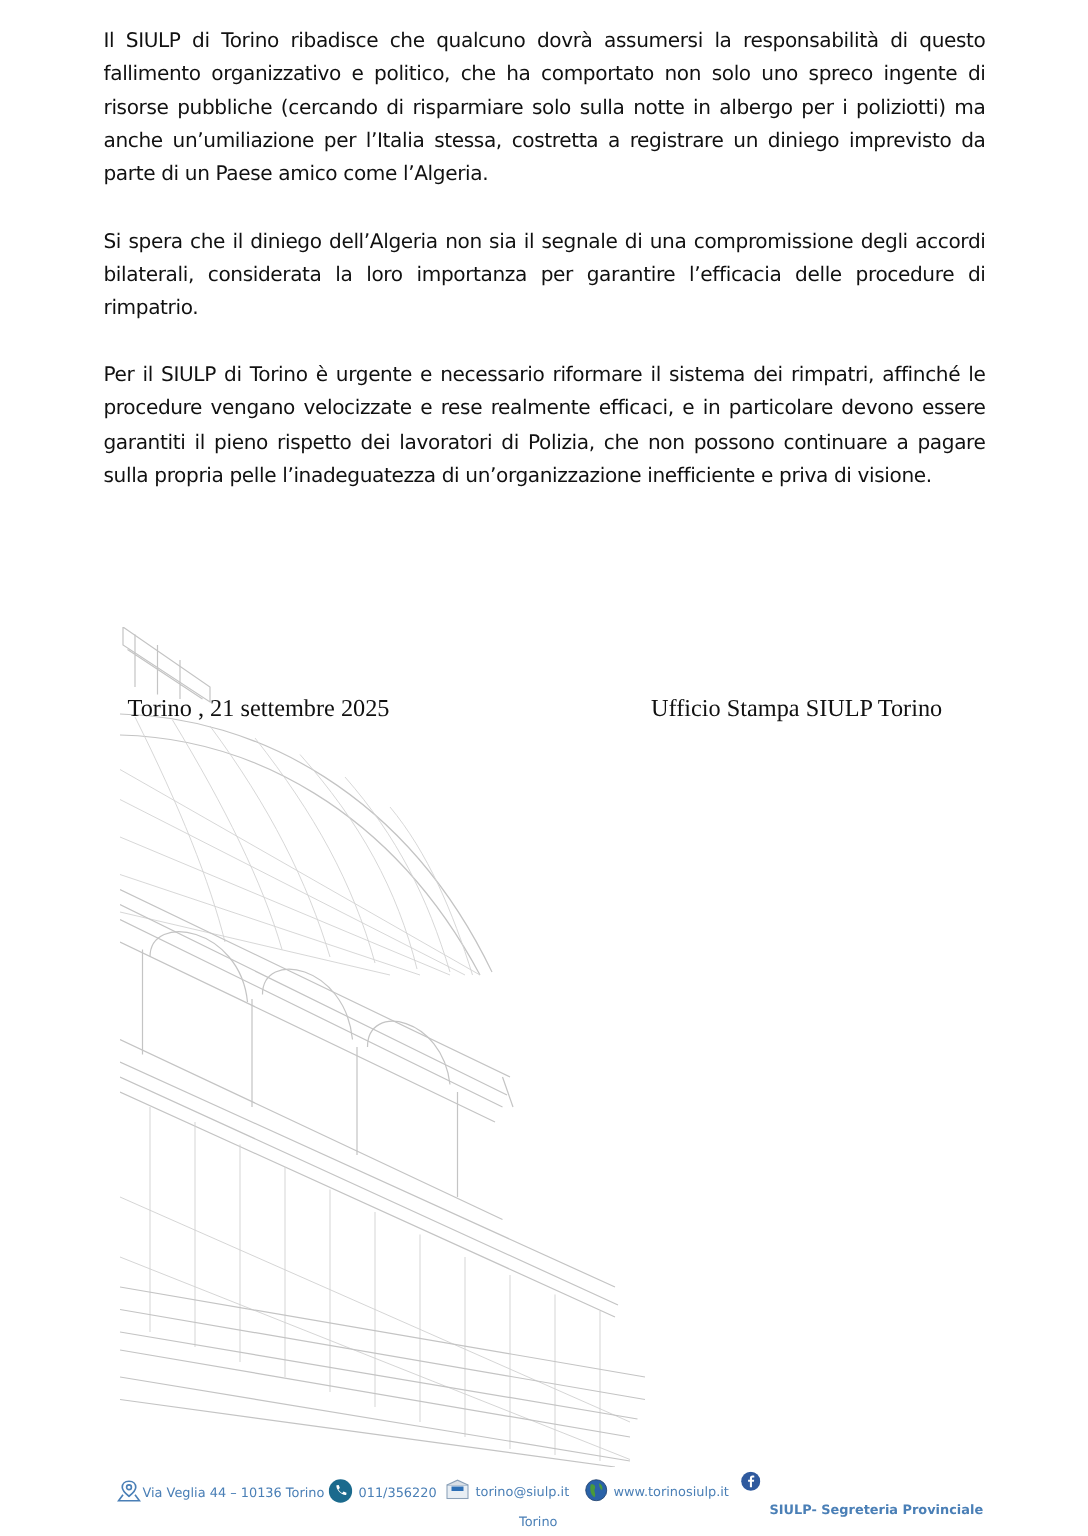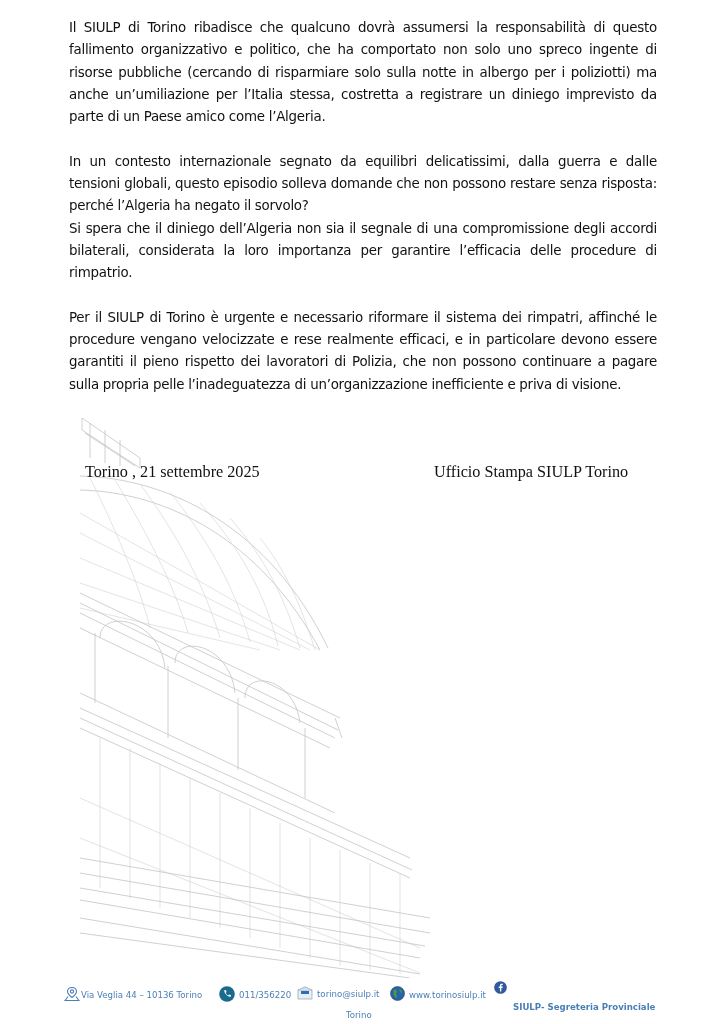--- a/index.html
+++ b/index.html
@@ -77,32 +77,31 @@
 
         <path d="M0 440 L350 500 M0 455 L350 515 M0 470 L345 528 M0 482 L340 540"></path>
         <path d="M0 500 L340 556 M0 515 L330 560"></path>
       </g>
     </svg>
   </div>
 
   <div class="body-text">
     <p>Il SIULP di Torino ribadisce che qualcuno dovrà assumersi la responsabilità di questo fallimento organizzativo e politico, che ha comportato non solo uno spreco ingente di risorse pubbliche (cercando di risparmiare solo sulla notte in albergo per i poliziotti) ma anche un’umiliazione per l’Italia stessa, costretta a registrare un diniego imprevisto da parte di un Paese amico come l’Algeria.</p>
     <div class="gap"></div>
-    <p>In un contesto internazionale segnato da equilibri delicatissimi, dalla guerra e dalle tensioni globali, questo episodio solleva domande che non possono restare senza risposta: perché l’Algeria ha negato il sorvolo?</p>
     <p>Si spera che il diniego dell’Algeria non sia il segnale di una compromissione degli accordi bilaterali, considerata la loro importanza per garantire l’efficacia delle procedure di rimpatrio.</p>
     <div class="gap"></div>
     <p>Per il SIULP di Torino è urgente e necessario riformare il sistema dei rimpatri, affinché le procedure vengano velocizzate e rese realmente efficaci, e in particolare devono essere garantiti il pieno rispetto dei lavoratori di Polizia, che non possono continuare a pagare sulla propria pelle l’inadeguatezza di un’organizzazione inefficiente e priva di visione.</p>
   </div>
 
   <div class="signature sig-left">Torino , 21 settembre 2025</div>
   <div class="signature sig-right">Ufficio Stampa SIULP Torino</div>
 
   <div class="footer">
     <div class="footer-row">
-      <div class="fitem" style="left:64px;">
+      <div class="fitem" style="left:78px;">
         <span class="ico" style="margin-right:1px;">
           <svg width="16" height="16" viewBox="0 0 16 16">
               <g fill="none" stroke="#4a7fb6" stroke-width="1.1">
                 <path d="M8 1.5 C5 1.5 3.5 3.5 3.5 5.5 C3.5 8 8 11.5 8 11.5 C8 11.5 12.5 8 12.5 5.5 C12.5 3.5 11 1.5 8 1.5 Z"></path>
                 <circle cx="8" cy="5.5" r="1.6"></circle>
                 <path d="M4 10.5 L1 14.5 L15 14.5 L12 10.5"></path>
               </g>
             </svg>
         </span>
         <span>Via Veglia 44 – 10136 Torino</span>

